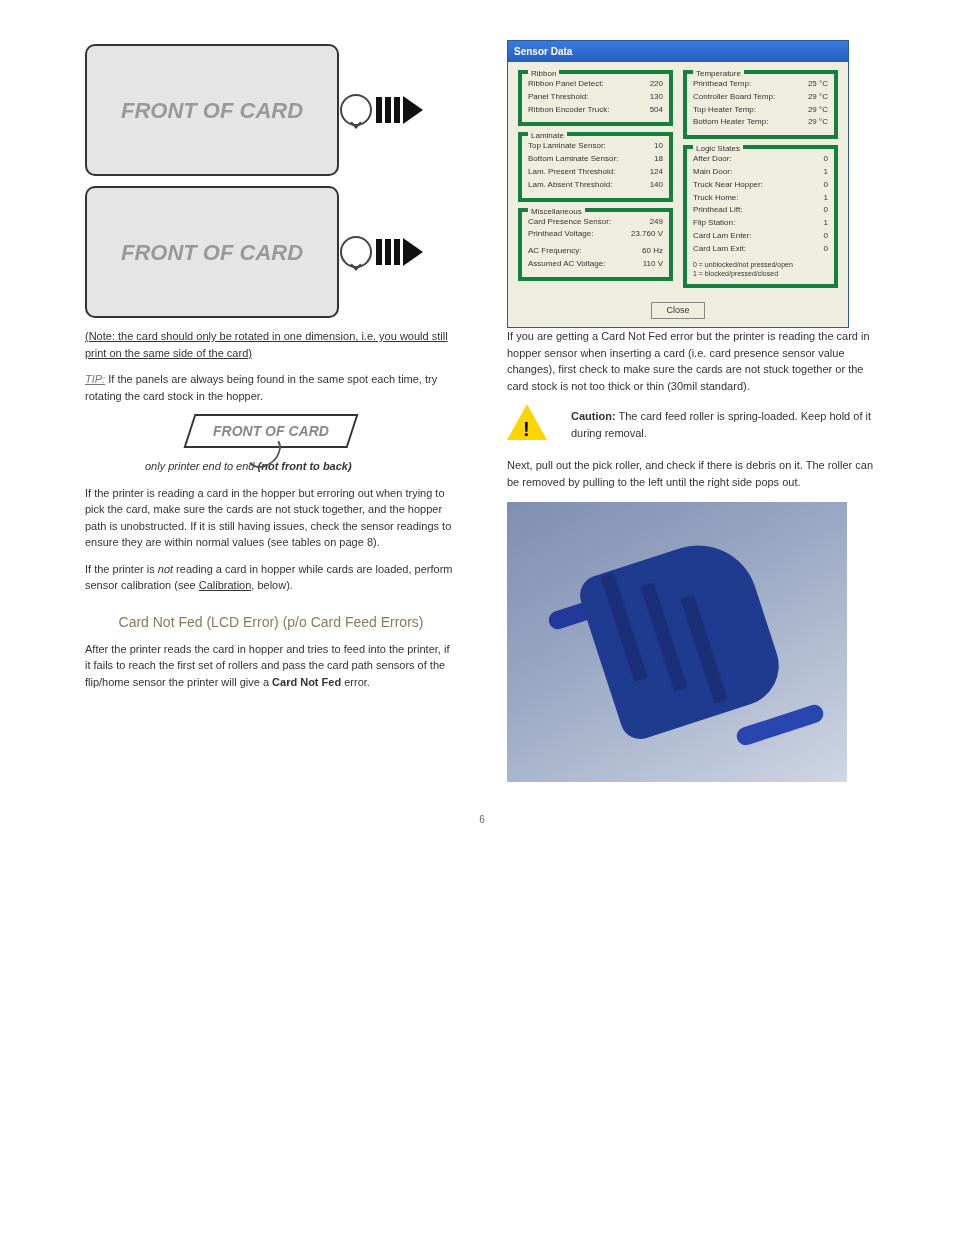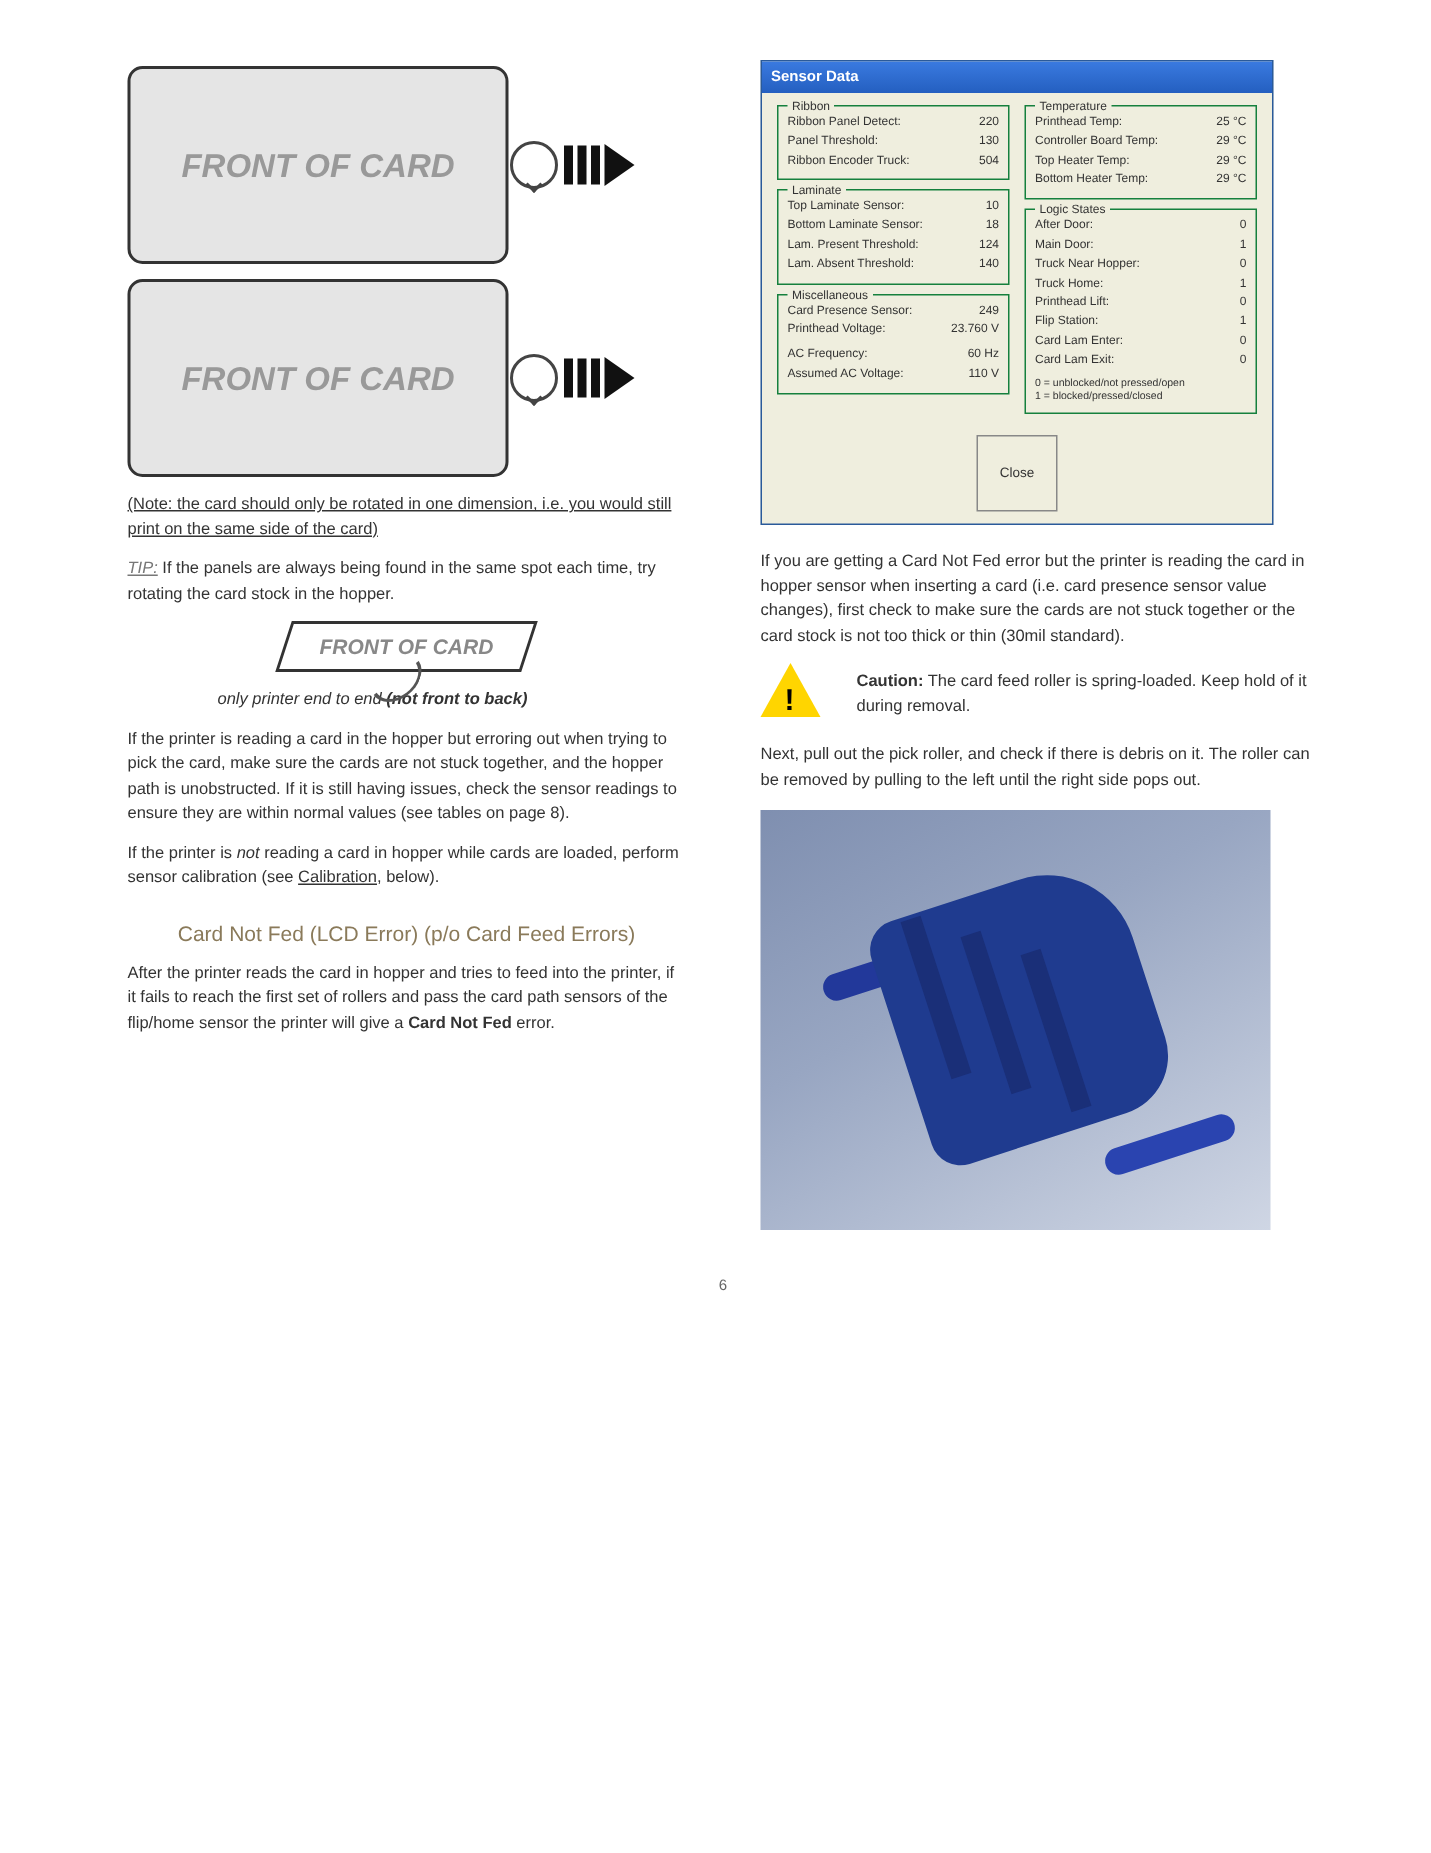--- a/index.html
+++ b/index.html
@@ -145,38 +145,37 @@
     border-radius: 50%;
     border-top-color: transparent;
     border-left-color: transparent;
   }
   
   .dialog {
     border: 1px solid #2a5a9a;
     font-family: Tahoma, Arial, sans-serif;
     font-size: 8px;
     background: #efeede;
-    margin-bottom: 16px;
     width: 340px;
   }
   .dialog-title {
     background: linear-gradient(#3a7ae0, #245fc0);
     color: #fff;
     font-size: 10px;
     font-weight: bold;
     padding: 3px 6px;
   }
   .dialog-body {
     display: flex;
     gap: 10px;
     padding: 8px 10px 4px;
   }
   .dcol { flex: 1; }
   .fieldset {
-    border: 1px solid #15803d;
+    border: 4px solid #15803d;
     padding: 4px 6px 6px;
     margin-bottom: 6px;
     position: relative;
   }
   .legend {
     position: absolute;
     top: -6px; left: 6px;
     background: #efeede;
     padding: 0 3px;
     font-size: 8px;
@@ -190,21 +189,21 @@
   }
   .row span:first-child { margin-right: 6px; }
   .dialog-footer {
     text-align: center;
     padding: 4px 0 8px;
   }
   .close-btn {
     display: inline-block;
     border: 1px solid #888;
     background: #efeede;
-    padding: 18px 14px;
+    padding: 1px 14px;
     font-size: 9px;
     font-family: Tahoma, Arial, sans-serif;
   }
   .logic-note {
     font-size: 7px;
     text-align: left;
     margin-top: 4px;
     line-height: 1.3;
   }
   .warn-row {

